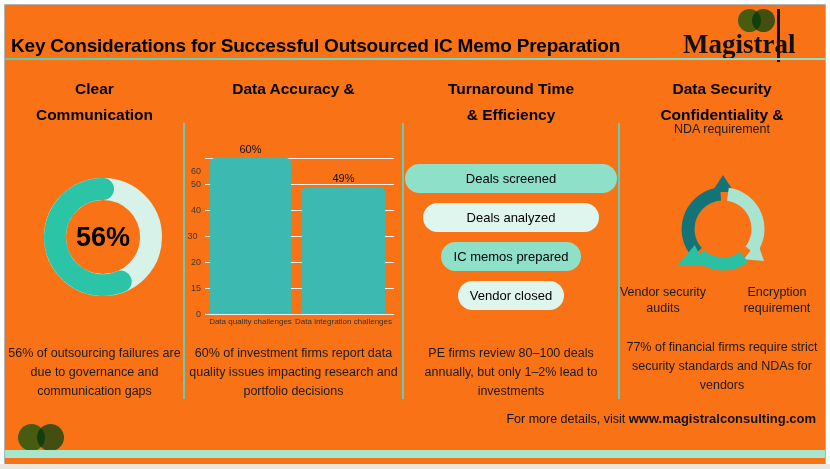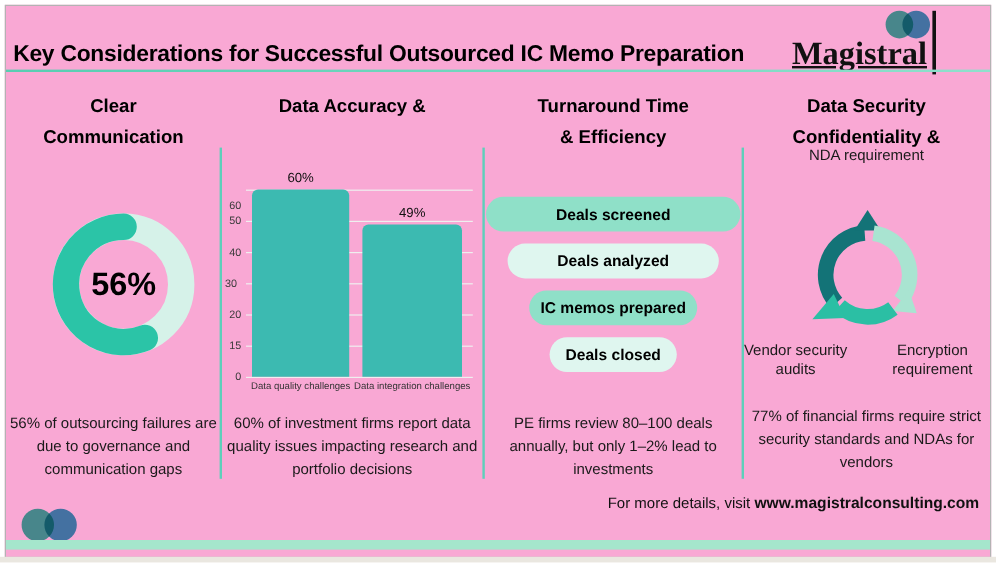--- a/index.html
+++ b/index.html
@@ -1,27 +1,27 @@
 <!DOCTYPE html>
 <html style="--donut_fill: #2BC4A7; --donut_rest: #D6F2E9; --bar_fill: #3CBAB1; --pill_medium: #8FE0C8; --pill_light: #DFF6EF; --cycle_dark: #137377; --cycle_medium: #2BBFA4; --cycle_light: #A9E4D1; --divider: #5ECFBA; --footer_bar: #A5E6CC; --logo_green: #49CBA7; --logo_blue: #45ACC2;"><head>
 <meta charset="utf-8">
 <style>
   html,body{margin:0;padding:0;background:#fff;}
   .page{position:relative;width:830px;height:469px;background:#fff;overflow:hidden;
         font-family:"Liberation Sans",sans-serif;-webkit-font-smoothing:antialiased;}
-  .inner{position:absolute;left:4px;top:4px;width:820px;height:459px;border:1px solid #b3b3b3;background:#f9a8d4;}
+  .inner{position:absolute;left:4px;top:4px;width:820px;height:459px;border:1px solid #b3b3b3;background:#f97316;}
   .outside-bottom{position:absolute;left:0;top:464px;width:830px;height:5px;background:#eae7e0;}
 
   
   .title{position:absolute;left:6px;top:30px;font-size:19px;font-weight:bold;letter-spacing:-0.2px;color:#000;white-space:nowrap;}
   .header-rule{position:absolute;left:0;top:53px;width:100%;height:2px;background:linear-gradient(90deg,#58cdb2,#8fe0cc);}
   .logo-circle{position:absolute;border-radius:50%;mix-blend-mode:multiply;}
   .logo-top-green{left:733px;top:4px;width:23px;height:23px;background:var(--logo_green);}
   .logo-top-blue{left:747px;top:4px;width:23px;height:23px;background:var(--logo_blue);}
-  .logo-word{position:absolute;left:655px;top:24px;font-family:"Liberation Serif",serif;font-weight:bold;font-size:27px;color:#111;text-decoration:underline;}
+  .logo-word{position:absolute;left:678px;top:24px;font-family:"Liberation Serif",serif;font-weight:bold;font-size:27px;color:#111;}
   .logo-vbar{position:absolute;left:772px;top:4px;width:3px;height:53px;background:#111;}
 
   
   .col{position:absolute;top:55px;height:390px;}
   .col1{left:0;width:179px}.col2{left:179px;width:219px}.col3{left:398px;width:216px}.col4{left:614px;width:206px}
   .divider{position:absolute;top:118px;height:276px;width:2px;background:var(--divider);}
   .d1{left:178px}.d2{left:397px}.d3{left:613px}
   .heading{position:absolute;top:16px;left:0;width:100%;text-align:center;font-size:15.5px;font-weight:bold;line-height:26px;color:#000;}
   .caption{position:absolute;text-align:center;font-size:12.5px;line-height:19px;color:#1a1a1a;}
   .cap1{top:284px;left:3px;width:173px}.cap2{top:284px;left:4px;width:211px}
@@ -42,21 +42,21 @@
   .plot{position:absolute;left:21px;top:16px;width:189px;height:156px;}
   .gridline{position:absolute;left:0;width:100%;height:1px;background:#efefef;}
   .bar{position:absolute;bottom:0;background:var(--bar_fill);border-radius:5px 5px 0 0;}
   .bar-vlabel{position:absolute;text-align:center;font-size:11px;color:#111;}
   .x-labels{position:absolute;left:21px;top:175px;width:189px;height:12px;}
   .x-cat{position:absolute;white-space:nowrap;transform:translateX(-50%);font-size:8px;color:#333;}
 
   
   .pills{position:absolute;top:104px;left:0;width:100%;display:flex;flex-direction:column;align-items:center;gap:10px;}
   .pill{height:29px;border-radius:15px;display:flex;align-items:center;justify-content:center;
-        font-size:13px;font-weight:bold;color:#000;}
+        font-size:13px;font-weight:normal;color:#000;}
   .pill.medium{background:var(--pill_medium);}
   .pill.light{background:var(--pill_light);}
 
   
   .cycle-svg{position:absolute;left:42px;top:105px;width:124px;height:124px;}
   .arc{fill:none;stroke-width:13px;}
   .arc-dark{stroke:var(--cycle_dark);}
   .arc-light{stroke:var(--cycle_light);}
   .arc-med{stroke:var(--cycle_medium);}
   .head-dark{fill:var(--cycle_dark);}
@@ -146,21 +146,21 @@
         <div class="pill medium" style="width: 212px;">
             <span>Deals screened</span>
           </div>
         <div class="pill light" style="width: 176px;">
             <span>Deals analyzed</span>
           </div>
         <div class="pill medium" style="width: 140px;">
             <span>IC memos prepared</span>
           </div>
         <div class="pill light" style="width: 106px;">
-            <span>Deals closed</span>
+            <span>Vendor closed</span>
           </div>
       </div>
       <div class="caption cap3">PE firms review 80–100 deals annually, but only 1–2% lead to investments</div>
     </div>
 
     <div class="col col4">
       <div class="heading">
         <div>Data Security</div>
         <div>Confidentiality &amp;</div>
       </div>

